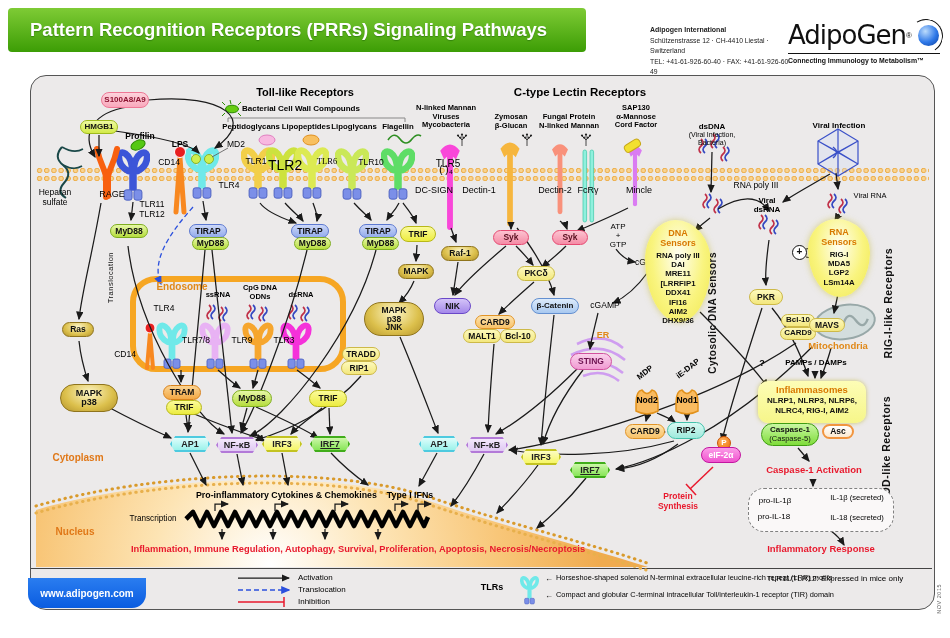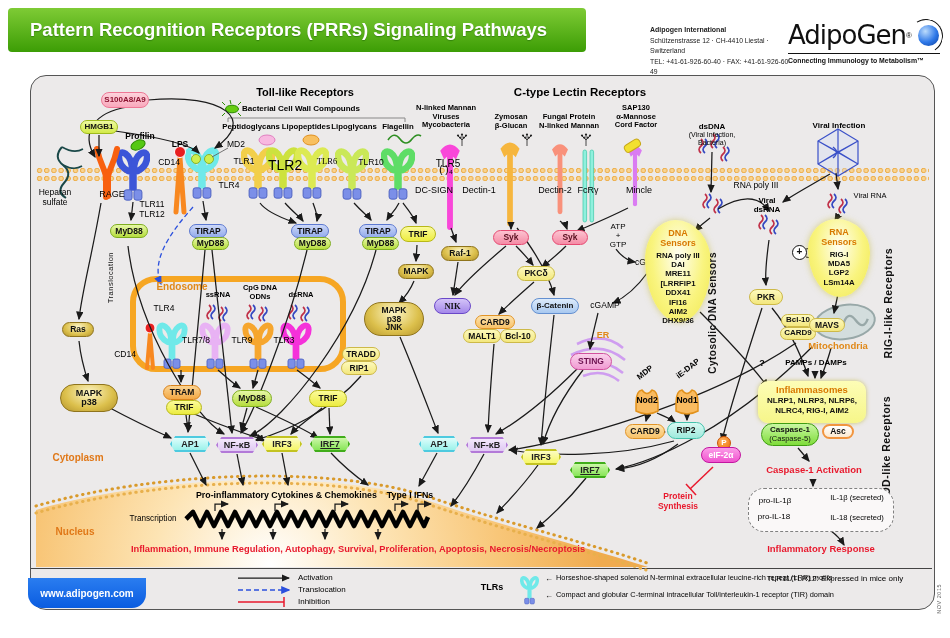--- a/index.html
+++ b/index.html
@@ -12,21 +12,21 @@
   
   .ov{position:absolute;border-radius:999px;display:flex;align-items:center;justify-content:center;
       font:bold 8.5px/1.05 "Liberation Sans",sans-serif;color:#111;text-align:center;white-space:pre-line;box-sizing:border-box;}
   .c-myd{background:linear-gradient(#e6f7a6,#b6dd3e);border:1.2px solid #7fae20;}
   .c-tirap{background:linear-gradient(#ccd8f8,#93abec);border:1.2px solid #5c78d0;}
   .c-trif{background:linear-gradient(#fbfb9a,#ecec40);border:1.2px solid #b8b818;}
   .c-tram{background:linear-gradient(#fbd391,#f3a845);border:1.2px solid #d9821c;}
   .c-gold{background:radial-gradient(ellipse at 50% 30%,#fdf6c8,#dcc04c 60%,#b2922b);border:1px solid #8f741c;}
   .c-syk{background:linear-gradient(#fcc3d0,#f58ca6);border:1.3px solid #e64a72;color:#57101f;}
   .c-pkc{background:linear-gradient(#fcf8c0,#f2e87a);border:1px solid #c8b840;}
-  .c-nik{background:linear-gradient(#d4c4f8,#a488ea);border:1.2px solid #6a48c8;font-family:Liberation Serif, serif;}
+  .c-nik{background:linear-gradient(#d4c4f8,#a488ea);border:1.2px solid #6a48c8;}
   .c-card{background:linear-gradient(#fde3ae,#f8c268);border:1.2px solid #e29426;}
   .c-pale{background:linear-gradient(#fdf9bc,#f3e77e);border:1px solid #cdb948;}
   .c-bcat{background:linear-gradient(#ddebfb,#a8c8f0);border:1.2px solid #6490d0;}
   .c-rip2{background:linear-gradient(#d9f9f3,#9fe9dc);border:1.2px solid #45c2ac;}
   .c-sting{background:linear-gradient(#fad2ec,#f09ad2);border:1.3px solid #d2519f;color:#6d1050;}
   .c-eif{background:linear-gradient(#fb9ce8,#f053ce);border:1.3px solid #c316a0;color:#fff;}
   .c-casp{background:linear-gradient(#c9f7a2,#7fdc3a);border:1.5px solid #3f9e12;}
   .c-asc{background:linear-gradient(#fff,#fde9cf);border:2px solid #f1953f;}
   .c-s100{background:linear-gradient(#fdd3dc,#f9a8bc);border:1.2px solid #ee7795;color:#8c1330;text-align:right;}
   .c-hmgb{background:linear-gradient(#eef9a2,#d3ea48);border:1.2px solid #9fba1e;}
@@ -417,21 +417,21 @@
   <div class="lbl nw" style="left:122px;top:132px;width:36px;">Profilin</div>
   <div class="lbl nw" style="left:167px;top:140px;width:26px;">LPS</div>
   <div class="lbl rg nw" style="left:154px;top:158px;width:30px;font-size:8.5px;">CD14</div>
   <div class="lbl rg nw" style="left:222px;top:140px;width:28px;font-size:8.5px;">MD2</div>
   <div class="lbl rg" style="left:34px;top:188px;width:42px;font-size:8.5px;">Heparan
 sulfate</div>
   <div class="lbl rg nw" style="left:94px;top:189px;width:36px;font-size:9px;">RAGE</div>
   <div class="lbl rg" style="left:132px;top:200px;width:40px;font-size:8.5px;">TLR11
 TLR12</div>
   <div class="lbl rg nw" style="left:212px;top:181px;width:34px;font-size:8.5px;">TLR4</div>
-  <div class="lbl rg nw" style="left:229px;top:157px;width:30px;font-size:8.5px;">TLR1</div>
+  <div class="lbl rg nw" style="left:241px;top:157px;width:30px;font-size:8.5px;">TLR1</div>
   <div class="lbl rg nw" style="left:268px;top:157px;width:30px;font-size:14px;">TLR2</div>
   <div class="lbl rg nw" style="left:312px;top:157px;width:30px;font-size:8.5px;font-family:Liberation Serif, serif;">TLR6</div>
   <div class="lbl rg nw" style="left:352px;top:158px;width:38px;font-size:8.5px;">TLR10</div>
   <div class="lbl rg nw" style="left:404px;top:158px;width:32px;font-size:10px;padding-left:28px;">TLR5</div>
   <div class="lbl rg nw" style="left:408px;top:185px;width:52px;font-size:9px;">DC-SIGN</div>
   <div class="lbl rg nw" style="left:431px;top:164px;width:30px;font-size:10px;">( )₄</div>
   <div class="lbl rg nw" style="left:454px;top:185px;width:50px;font-size:9px;">Dectin-1</div>
   <div class="lbl rg nw" style="left:530px;top:185px;width:50px;font-size:9px;">Dectin-2</div>
   <div class="lbl rg nw" style="left:572px;top:185px;width:32px;font-size:9px;">FcRγ</div>
   <div class="lbl rg nw" style="left:618px;top:185px;width:42px;font-size:9px;">Mincle</div>

